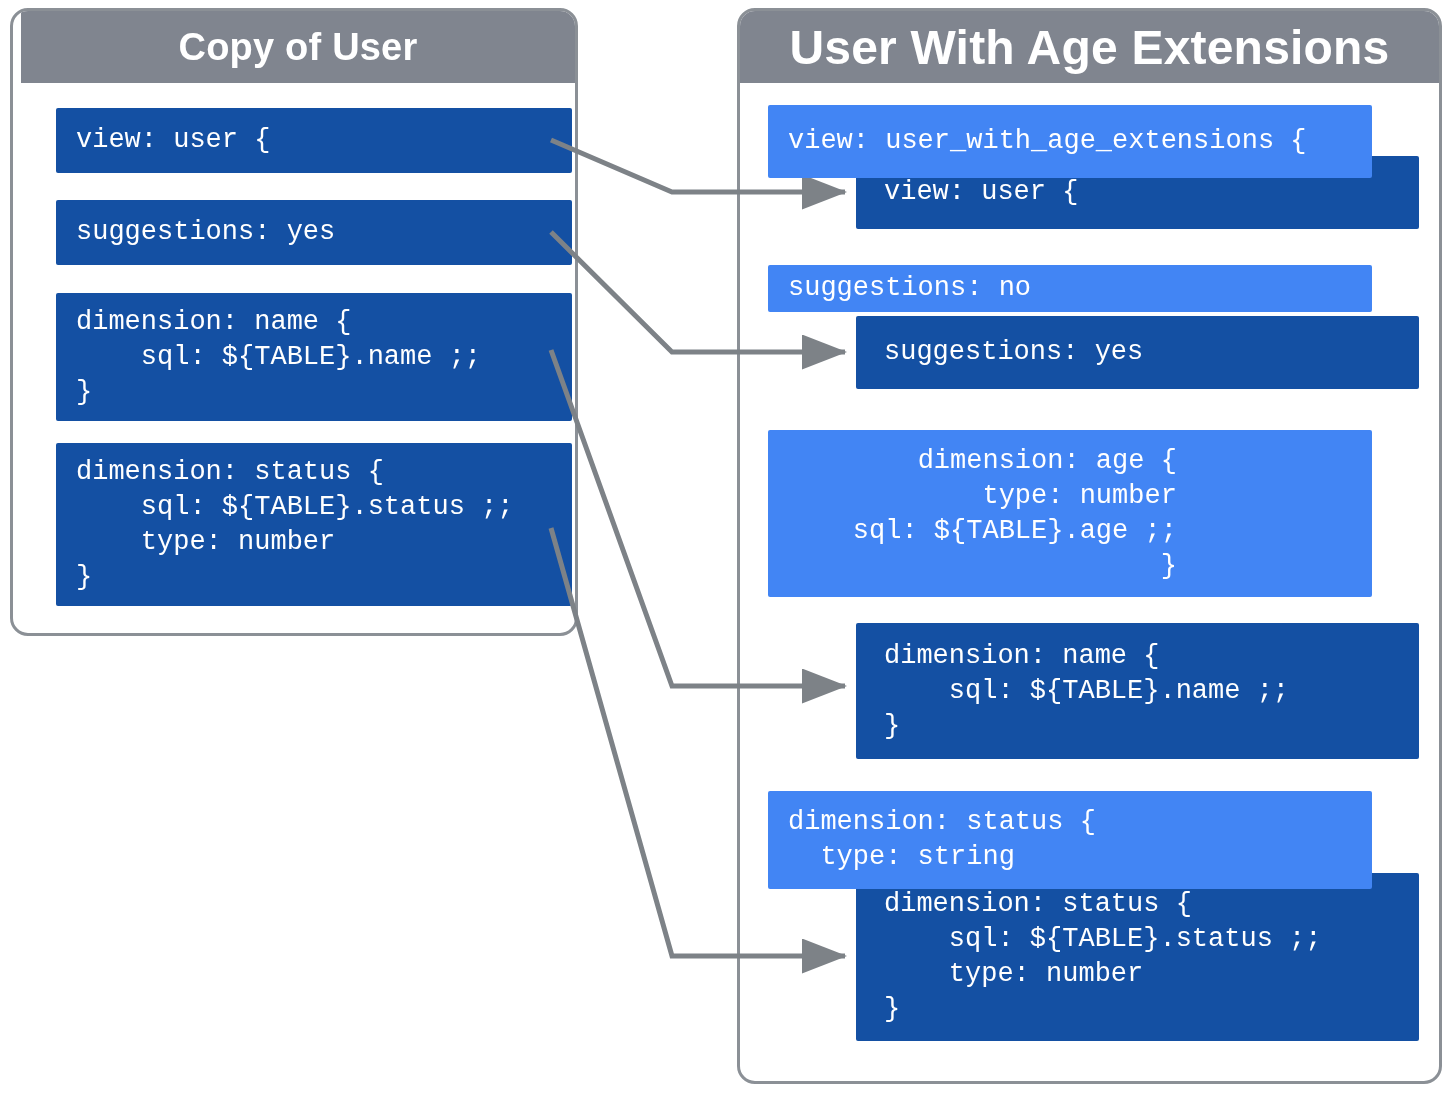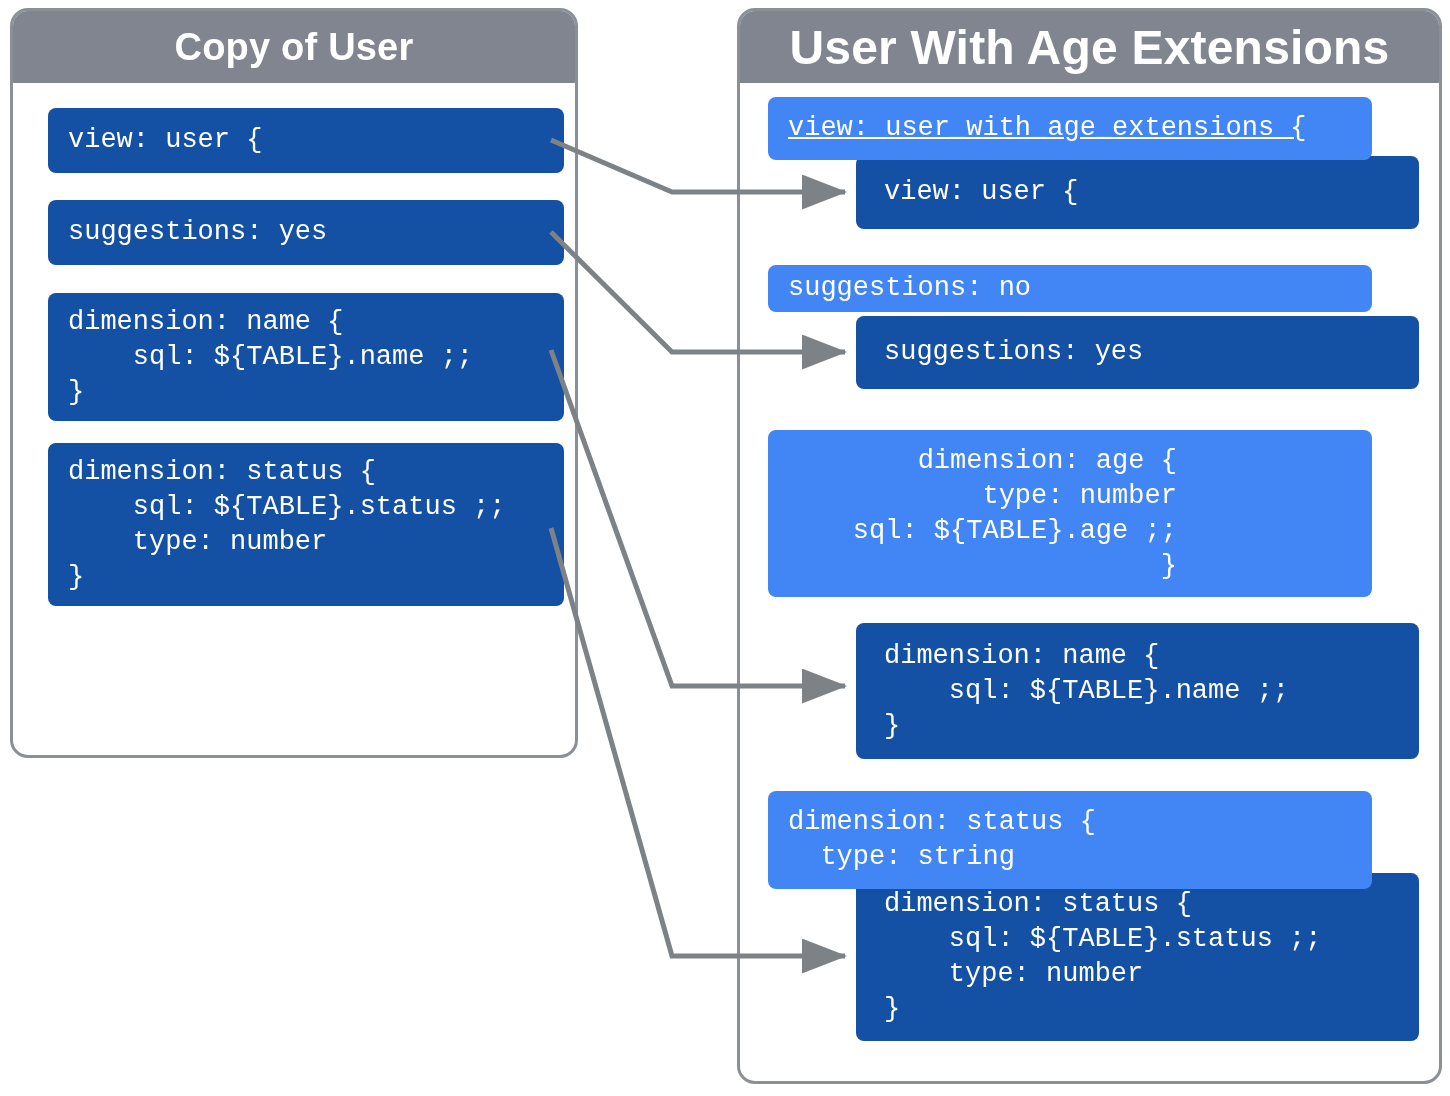--- a/index.html
+++ b/index.html
@@ -38,31 +38,31 @@
     letter-spacing: 0.2px;
     display: flex;
     align-items: center;
     justify-content: center;
   }
   .panel-body {
     position: relative;
     width: 100%;
   }
 
-  #panel-left  { left: 10px;  top: 8px;  width: 568px;  height: 750px; }
+  #panel-left  { left: 10px;  top: 8px;  width: 568px;  height: 628px; padding-left: 8px; }
   #panel-right { left: 737px; top: 8px;  width: 705px;  height: 1076px; }
 
   #panel-left  .panel-header { height: 72px; font-size: 38px; }
   #panel-right .panel-header { height: 72px; font-size: 48px; }
 
   
   .card {
     position: absolute;
     box-sizing: border-box;
-    border-radius: 8px;
+    border-radius: 2px;
     color: #ffffff;
     font-family: "Liberation Mono", monospace;
     font-size: 27px;
     line-height: 35px;
     white-space: pre;
     display: flex;
     align-items: center;
     padding: 10px 0 10px 20px;
   }
   .card.dark  { background: #1450a3; }
@@ -115,21 +115,21 @@
 }</span>
       </div>
 
     </div>
   </div>
 
   <div class="panel" id="panel-right">
     <div class="panel-header">User With Age Extensions</div>
     <div class="panel-body">
 
-      <div class="card light rcard-light" style="top:14px;height:63px;z-index:3;text-decoration:underline;">
+      <div class="card light rcard-light" style="top:22px;height:73px;z-index:3;">
         <span class="code">view: user_with_age_extensions {</span>
       </div>
       <div class="card dark rcard-dark" style="top:73px;height:73px;z-index:2;padding-left:28px;">
         <span class="code">view: user {</span>
       </div>
 
       <div class="card light rcard-light" style="top:182px;height:47px;z-index:3;">
         <span class="code">suggestions: no</span>
       </div>
       <div class="card dark rcard-dark" style="top:233px;height:73px;z-index:2;padding-left:28px;">

